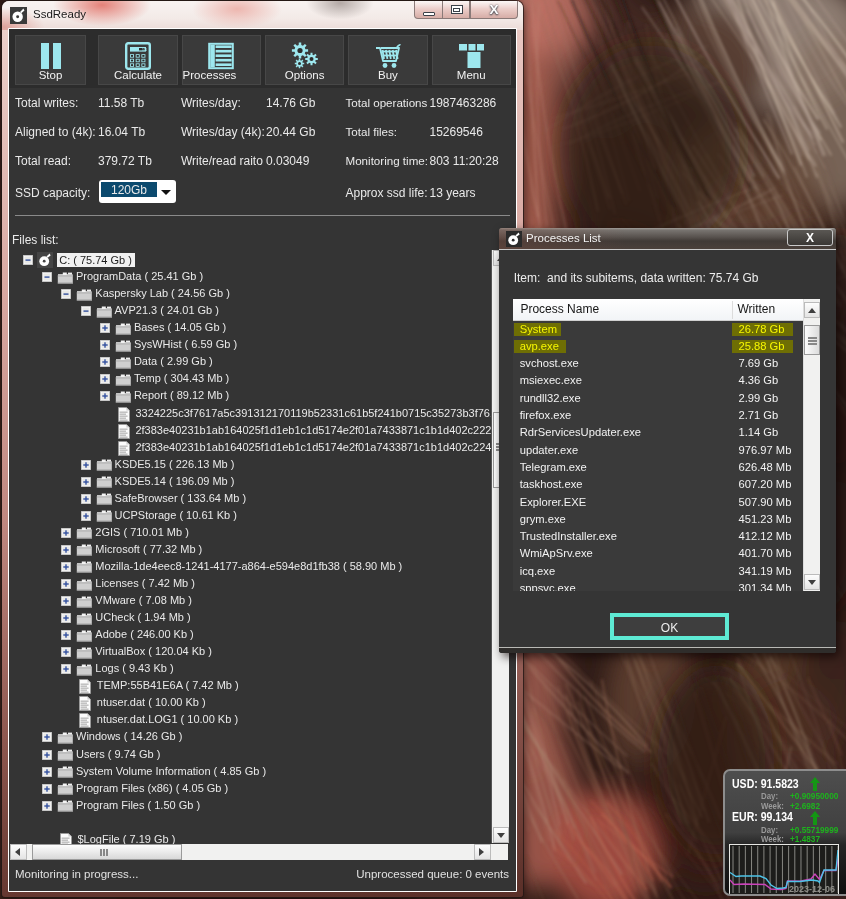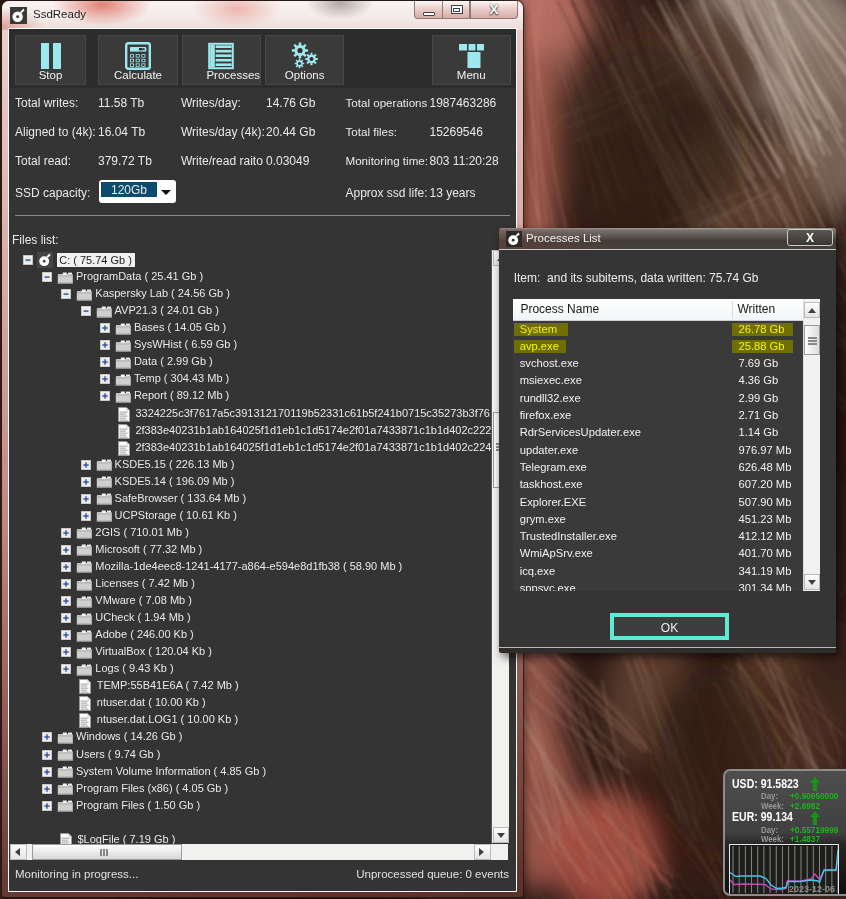--- a/index.html
+++ b/index.html
@@ -441,34 +441,54 @@
           <svg width="28" height="28" viewBox="0 0 28 28">
             <rect x="2.2" y="1.8" width="23.6" height="24.4" fill="none" stroke="#9de7ee" stroke-width="2"></rect>
             <rect x="3.2" y="2.8" width="4.6" height="22.4" fill="#9de7ee"></rect>
             <rect x="8.6" y="3.4" width="16" height="2.6" fill="#9de7ee"></rect>
             <rect x="8.6" y="7.9" width="16" height="2.6" fill="#9de7ee"></rect>
             <rect x="8.6" y="12.4" width="16" height="2.6" fill="#9de7ee"></rect>
             <rect x="8.6" y="16.9" width="16" height="2.6" fill="#9de7ee"></rect>
             <rect x="8.6" y="21.4" width="16" height="2.6" fill="#9de7ee"></rect>
           </svg>
         </div>
-<div style="position:absolute;left:0;right:0;bottom:3px;text-align:right;font-size:11.5px;color:#f2f2f2">Processes</div>
+<div style="position:absolute;left:0;right:0;bottom:3px;text-align:left;font-size:11.5px;color:#f2f2f2">Processes</div>
       </div>
 <div style="position:absolute;left:255.9px;top:5.5px;width:79.5px;height:50.5px;background:#3a3a3a;border:1px solid #474747;box-sizing:border-box">
 <div style="position:absolute;left:0;right:0;top:6px;display:flex;justify-content:center">
           <svg width="30" height="28" viewBox="0 0 30 28">
             <path d="M18.1 7.3 L18.1 9.7 L15.4 9.8 L14.8 11.4 L16.6 13.4 L14.9 15.1 L12.9 13.3 L11.3 13.9 L11.2 16.6 L8.8 16.6 L8.7 13.9 L7.1 13.3 L5.1 15.1 L3.4 13.4 L5.2 11.4 L4.6 9.8 L1.9 9.7 L1.9 7.3 L4.6 7.2 L5.2 5.6 L3.4 3.6 L5.1 1.9 L7.1 3.7 L8.7 3.1 L8.8 0.4 L11.2 0.4 L11.3 3.1 L12.9 3.7 L14.9 1.9 L16.6 3.6 L14.8 5.6 L15.4 7.2Z" fill="#9de7ee"></path>
             <circle cx="10" cy="8.5" r="2.6" fill="#2c2c2c"></circle>
             <path d="M27.8 16.0 L27.8 18.0 L25.7 18.0 L25.2 19.3 L26.7 20.8 L25.3 22.2 L23.8 20.7 L22.5 21.2 L22.5 23.3 L20.5 23.3 L20.5 21.2 L19.2 20.7 L17.7 22.2 L16.3 20.8 L17.8 19.3 L17.3 18.0 L15.2 18.0 L15.2 16.0 L17.3 16.0 L17.8 14.7 L16.3 13.2 L17.7 11.8 L19.2 13.3 L20.5 12.8 L20.5 10.7 L22.5 10.7 L22.5 12.8 L23.8 13.3 L25.3 11.8 L26.7 13.2 L25.2 14.7 L25.7 16.0Z" fill="#9de7ee"></path>
             <circle cx="21.5" cy="17" r="2.0" fill="#2c2c2c"></circle>
             <path d="M14.2 20.8 L14.2 22.2 L12.7 22.3 L12.3 23.2 L13.4 24.3 L12.3 25.4 L11.2 24.3 L10.3 24.7 L10.2 26.2 L8.8 26.2 L8.7 24.7 L7.8 24.3 L6.7 25.4 L5.6 24.3 L6.7 23.2 L6.3 22.3 L4.8 22.2 L4.8 20.8 L6.3 20.7 L6.7 19.8 L5.6 18.7 L6.7 17.6 L7.8 18.7 L8.7 18.3 L8.8 16.8 L10.2 16.8 L10.3 18.3 L11.2 18.7 L12.3 17.6 L13.4 18.7 L12.3 19.8 L12.7 20.7Z" fill="#9de7ee"></path>
             <circle cx="9.5" cy="21.5" r="1.5" fill="#2c2c2c"></circle>
           </svg>
         </div>
 <div style="position:absolute;left:0;right:0;bottom:3px;text-align:center;font-size:11.5px;color:#f2f2f2">Options</div>
+      </div>
+<div style="position:absolute;left:339.2px;top:5.5px;width:79.5px;height:50.5px;background:#3a3a3a;border:1px solid #474747;box-sizing:border-box">
+<div style="position:absolute;left:0;right:0;top:6px;display:flex;justify-content:center">
+          <svg width="30" height="28" viewBox="0 0 30 28">
+            <g stroke="#9de7ee" stroke-width="1.8" fill="none">
+              <path d="M3 6 L7 6 L10 19 L23 19 L26 6 L8 6" stroke-linejoin="round"></path>
+              <path d="M23.5 6 C25.5 2.5 26.5 2.5 27.5 3"></path>
+              <path d="M9.5 8 L11.0 17"></path>
+              <path d="M12.9 8 L14.4 17"></path>
+              <path d="M16.3 8 L17.8 17"></path>
+              <path d="M19.7 8 L21.2 17"></path>
+              <path d="M23.1 8 L24.6 17"></path>
+              <path d="M8.5 9.5 L24.5 9.5"></path>
+              <path d="M9.5 13.5 L23.5 13.5"></path>
+            </g>
+            <circle cx="12" cy="23.5" r="2.4" fill="#9de7ee"></circle>
+            <circle cx="21" cy="23.5" r="2.4" fill="#9de7ee"></circle>
+          </svg>
+        </div>
+<div style="position:absolute;left:0;right:0;bottom:3px;text-align:center;font-size:11.5px;color:#f2f2f2">Buy</div>
       </div>
 <div style="position:absolute;left:422.5px;top:5.5px;width:79.5px;height:50.5px;background:#3a3a3a;border:1px solid #474747;box-sizing:border-box">
 <div style="position:absolute;left:0;right:0;top:6px;display:flex;justify-content:center">
           <svg width="30" height="28" viewBox="0 0 30 28">
             <rect x="3" y="2" width="8" height="6.5" fill="#9de7ee"></rect>
             <rect x="12.5" y="2" width="7" height="6.5" fill="#9de7ee"></rect>
             <rect x="21" y="2" width="7" height="6.5" fill="#9de7ee"></rect>
             <rect x="11.5" y="10" width="13" height="16" fill="#9de7ee"></rect>
           </svg>
         </div>
@@ -1089,21 +1109,21 @@
 <div style="position:absolute;left:27px;top:4px;font-size:11.5px;color:#f2f2f2">Processes List</div>
 <div style="position:absolute;left:288px;top:1px;width:46px;height:17px;background:linear-gradient(#5a5753,#3a3734);border:1px solid #c9c9c9;border-radius:3px;box-sizing:border-box;text-align:center;color:#fff;font-weight:bold;font-size:12px"><span style="position:relative;top:0.5px">X</span></div>
 <div style="position:absolute;left:14.7px;top:43px">Item:&nbsp; and its subitems, data written: 75.74 Gb</div>
 <div style="position:absolute;left:13.7px;top:71px;width:307.8px;height:292px;background:#3a3a3a;overflow:hidden">
 <div style="position:absolute;left:0;top:0;width:100%;height:22px;background:linear-gradient(#ffffff,#f2f4f7);border-bottom:1px solid #d0d0d0;box-sizing:border-box;color:#161616;font-size:12px">
 <span style="position:absolute;left:7.7px;top:3px">Process Name</span>
 <span style="position:absolute;left:224.7px;top:3px">Written</span>
 <span style="position:absolute;left:219px;top:2px;width:1px;height:18px;background:#dcdcdc"></span>
       </div>
 <div style="position:absolute;left:0;top:22.5px;height:17.3px;width:100%;font-size:11.2px">
-<span style="position:absolute;left:1px;top:1px;background:#6e6e04;color:#f7f700;padding:0 11px 1px 6px">System</span>
+<span style="position:absolute;left:1px;top:1px;background:#6e6e04;color:#f7f700;padding:0 4px 1px 6px">System</span>
 <span style="position:absolute;left:219.3px;top:1px;background:#6e6e04;color:#f7f700;padding:0 3px 1px 6.5px;min-width:52px">26.78 Gb</span>
       </div>
 <div style="position:absolute;left:0;top:39.8px;height:17.3px;width:100%;font-size:11.2px">
 <span style="position:absolute;left:1px;top:1px;background:#6e6e04;color:#f7f700;padding:0 7px 1px 6px">avp.exe</span>
 <span style="position:absolute;left:219.3px;top:1px;background:#6e6e04;color:#f7f700;padding:0 3px 1px 6.5px;min-width:52px">25.88 Gb</span>
       </div>
 <div style="position:absolute;left:0;top:57.1px;height:17.3px;width:100%;font-size:11.2px;color:#f2f2f2">
 <span style="position:absolute;left:7px;top:1px">svchost.exe</span>
 <span style="position:absolute;left:225.8px;top:1px">7.69 Gb</span>
       </div>

